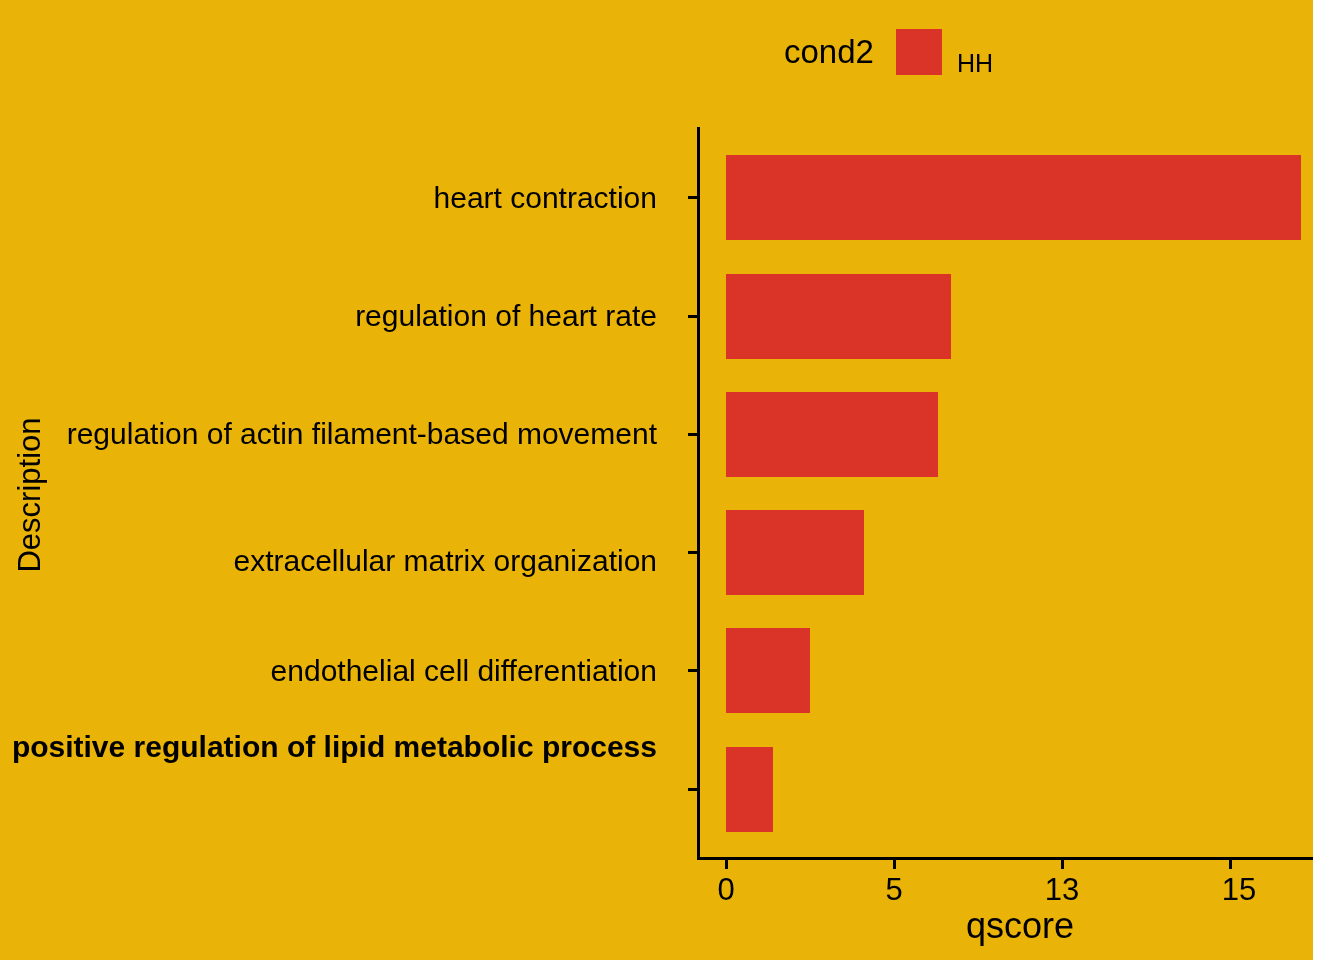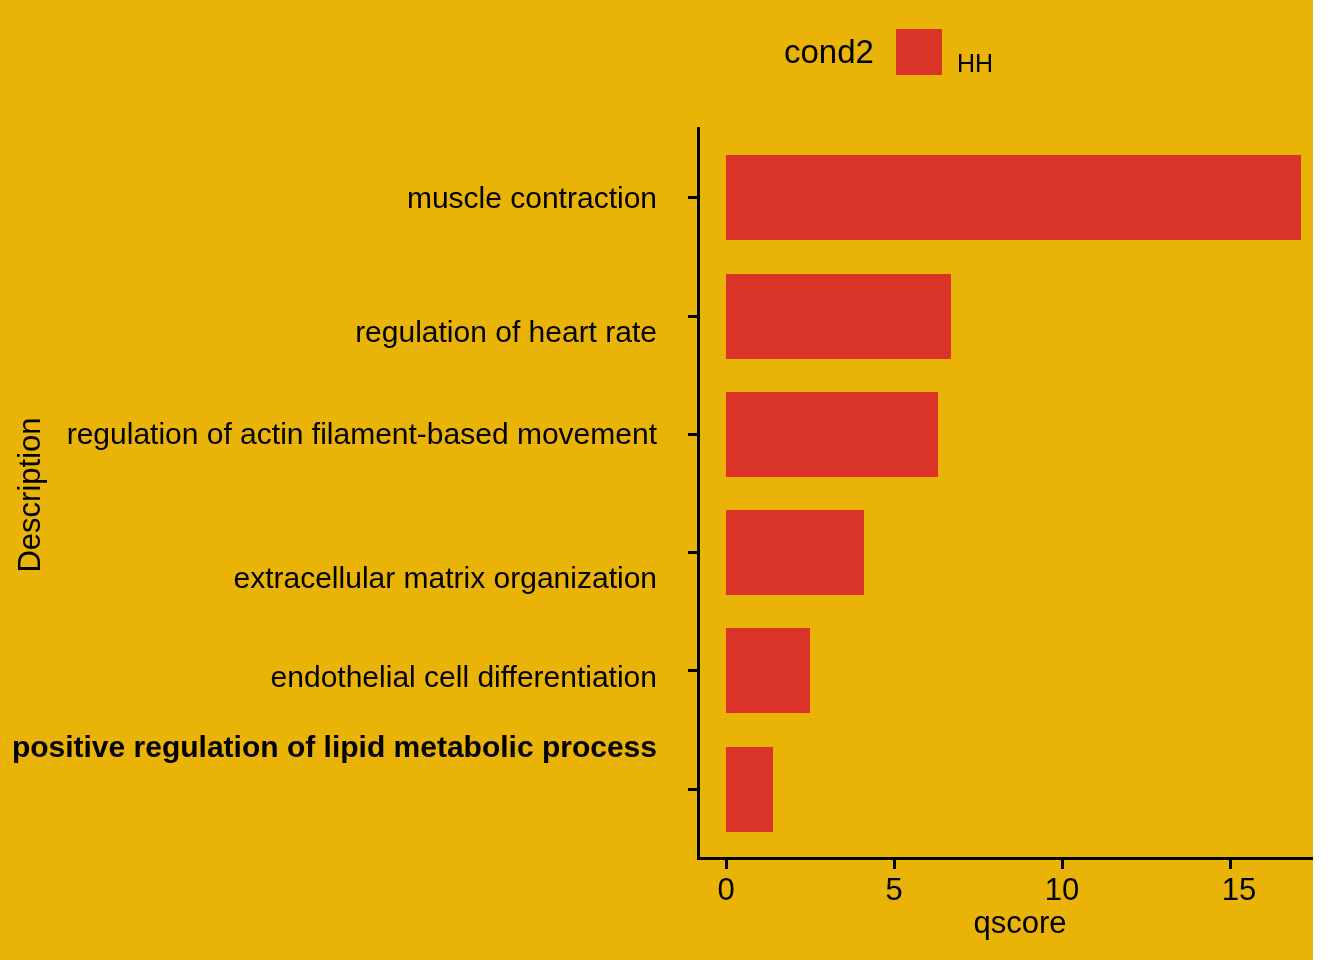--- a/index.html
+++ b/index.html
@@ -51,21 +51,21 @@
     top: 495px;
     transform: translate(-50%, -50%) rotate(-90deg);
     font-size: 31px;
     white-space: nowrap;
   }
   .x-axis-title {
     position: absolute;
     left: 1020px;
     top: 905px;
     transform: translateX(-50%);
-    font-size: 31px;
+    font-size: 36px;
     white-space: nowrap;
   }
   
   .panel {
     position: absolute;
     left: 697px;
     top: 127px;
     width: 647px;
     height: 733px;
     border-left: 3px solid #000000;
@@ -116,43 +116,43 @@
       <span class="legend-swatch" style="background: rgb(218, 51, 39);"></span>
       <span class="legend-label">HH</span>
     </span>
   </div>
 
   <div class="y-axis-title">Description</div>
 
   <div class="panel"></div>
 
   <div id="marks">
-      <div class="cat-label" style="top: 197.935px;">muscle contraction</div>
+      <div class="cat-label" style="top: 197.935px;">heart contraction</div>
       <div class="ytick" style="top: 196.435px;"></div>
       <div class="bar" style="left: 726px; top: 155.435px; width: 574.56px; background: rgb(218, 51, 39);"></div>
-      <div class="cat-label" style="top: 316.161px; margin-top: 16px;">regulation of heart rate</div>
+      <div class="cat-label" style="top: 316.161px;">regulation of heart rate</div>
       <div class="ytick" style="top: 314.661px;"></div>
       <div class="bar" style="left: 726px; top: 273.661px; width: 225.12px; background: rgb(218, 51, 39);"></div>
       <div class="cat-label" style="top: 434.387px;">regulation of actin filament-based movement</div>
       <div class="ytick" style="top: 432.887px;"></div>
       <div class="bar" style="left: 726px; top: 391.887px; width: 211.68px; background: rgb(218, 51, 39);"></div>
-      <div class="cat-label" style="top: 578px;">extracellular matrix organization</div>
+      <div class="cat-label" style="top: 561px;">extracellular matrix organization</div>
       <div class="ytick" style="top: 551.113px;"></div>
       <div class="bar" style="left: 726px; top: 510.113px; width: 137.76px; background: rgb(218, 51, 39);"></div>
-      <div class="cat-label" style="top: 670.839px; margin-top: 6px;">endothelial cell differentiation</div>
+      <div class="cat-label" style="top: 670.839px;">endothelial cell differentiation</div>
       <div class="ytick" style="top: 669.339px;"></div>
       <div class="bar" style="left: 726px; top: 628.339px; width: 84px; background: rgb(218, 51, 39);"></div>
       <div class="cat-label" style="top: 747px; font-weight: bold;">positive regulation of lipid metabolic process</div>
       <div class="ytick" style="top: 787.565px;"></div>
       <div class="bar" style="left: 726px; top: 746.565px; width: 47.04px; background: rgb(218, 51, 39);"></div>
       <div class="xtick" style="left: 724.5px;"></div>
       <div class="xtick-label" style="left: 726px;">0</div>
       <div class="xtick" style="left: 892.5px;"></div>
       <div class="xtick-label" style="left: 894px;">5</div>
       <div class="xtick" style="left: 1060.5px;"></div>
-      <div class="xtick-label" style="left: 1062px;">10</div>
+      <div class="xtick-label" style="left: 1062px;">13</div>
       <div class="xtick" style="left: 1228.5px;"></div>
       <div class="xtick-label" style="left: 1230px; margin-left: 9px;">15</div>
     </div>
 
   <div class="x-axis-title">qscore</div>
 
 </div>
 
 </body></html>

